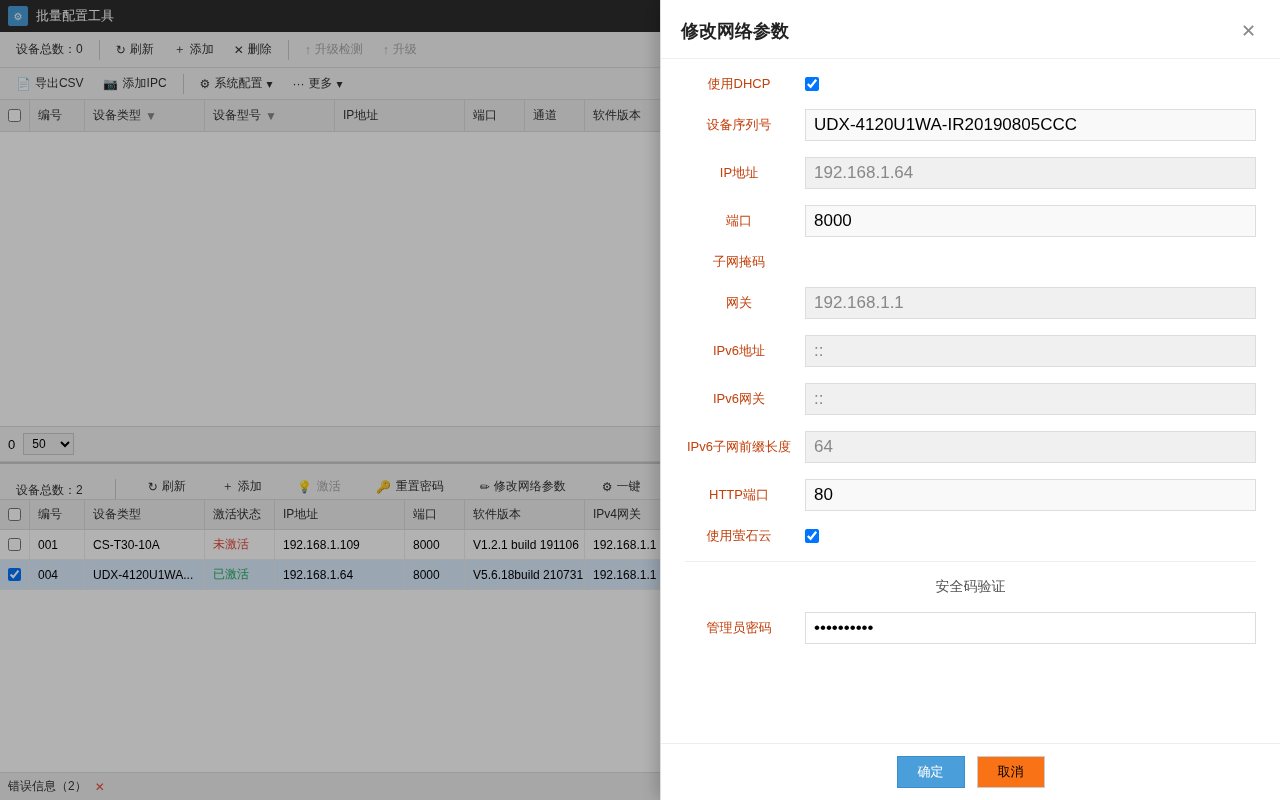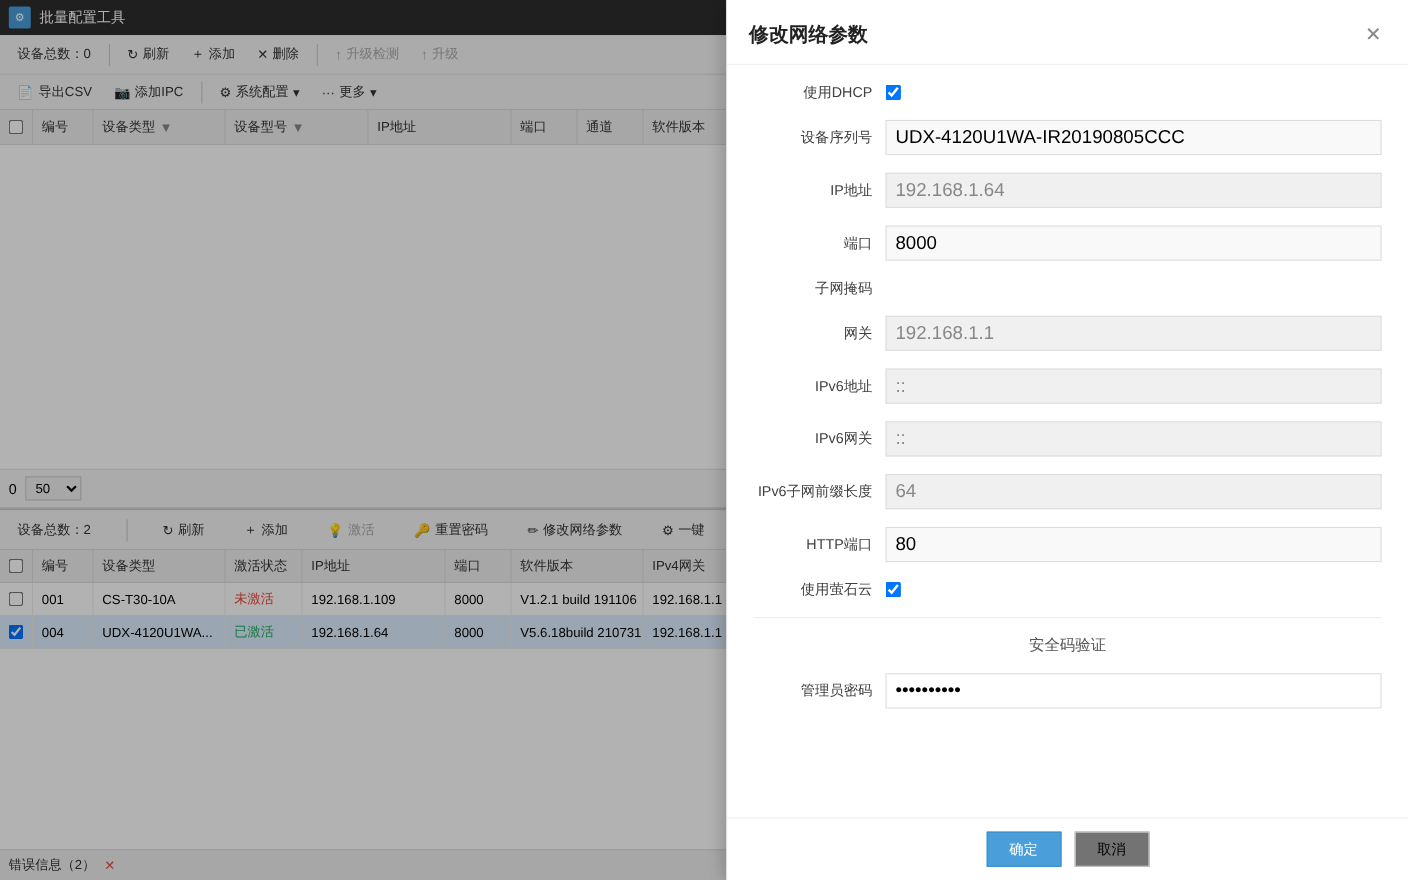--- a/index.html
+++ b/index.html
@@ -103,21 +103,21 @@
       height: 310px;
       border-top: 2px solid #ccc;
     }
 
     
     .lower-toolbar {
       background: #f5f5f5;
       border-bottom: 1px solid #ddd;
       height: 36px;
       display: flex;
-      align-items: center;
+      align-items: flex-end;
       padding: 0 8px;
       gap: 20px;
     }
 
     
     .lower-table {
       flex: 1;
       overflow: auto;
       background: #fff;
     }
@@ -201,24 +201,24 @@
     }
 
     
     .form-row {
       display: flex;
       align-items: center;
       margin-bottom: 16px;
     }
     .form-label {
       width: 120px;
-      text-align: right;
+      text-align: center;
       padding-right: 12px;
       font-size: 13px;
-      color: #404040;
+      color: #c2410c;
       flex-shrink: 0;
     }
     .form-input {
       flex: 1;
       height: 32px;
       border: 1px solid #ddd;
       padding: 0 8px;
       font-size: 17px;
       outline: none;
       background: #f9f9f9;
@@ -236,21 +236,21 @@
       color: #555;
       margin-bottom: 16px;
     }
 
     
     .btn {
       padding: 6px 20px;
       font-size: 13px;
       cursor: pointer;
       border: 1px solid #ccc;
-      background: #737373;
+      background: #f97316;
     }
     .btn-primary {
       background: #4a9eda;
       color: white;
       border-color: #3a8eca;
     }
 
     
     .checkbox-custom { width: 14px; height: 14px; cursor: pointer; }
 

